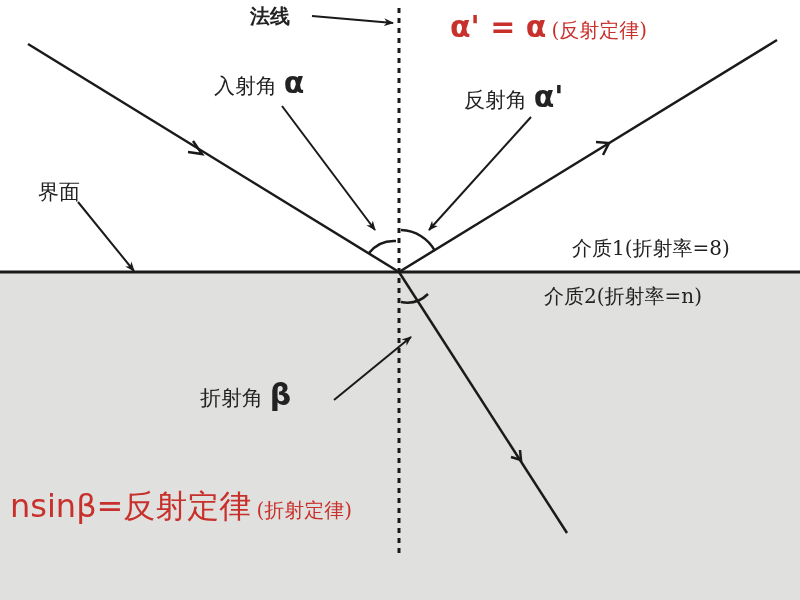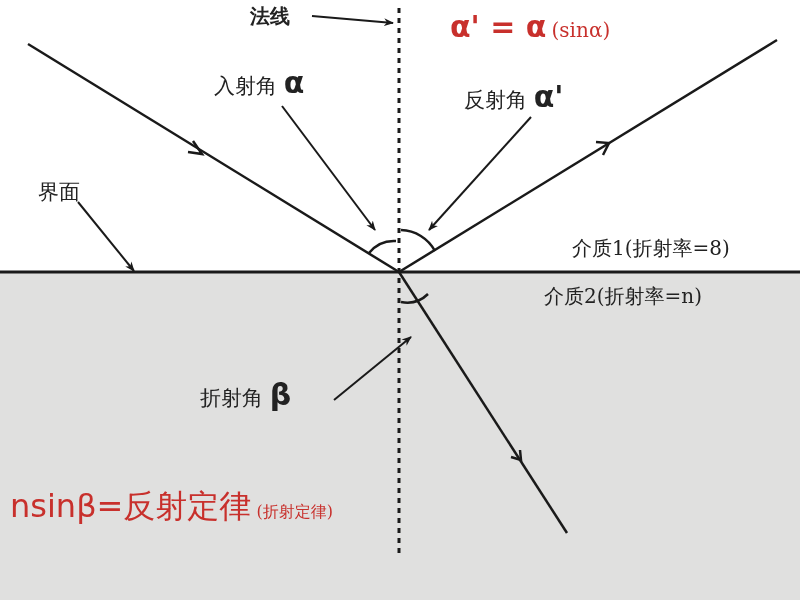--- a/index.html
+++ b/index.html
@@ -43,21 +43,21 @@
   <line x1="282" y1="106" x2="375" y2="230" stroke="#1a1a1a" stroke-width="2" marker-end="url(#ptr)"></line>
   <line x1="531" y1="117" x2="429" y2="230" stroke="#1a1a1a" stroke-width="2" marker-end="url(#ptr)"></line>
   <line x1="78" y1="202" x2="134" y2="271" stroke="#1a1a1a" stroke-width="2" marker-end="url(#ptr)"></line>
   <line x1="334" y1="400" x2="411" y2="337" stroke="#1a1a1a" stroke-width="2" marker-end="url(#ptr)"></line>
 </svg>
 
 <div class="lbl" style="left:250px;top:6px;font-size:20px;font-weight:bold;">法线</div>
 
 <div class="lbl" style="left:450px;top:12px;">
   <span class="greek red" style="font-size:30px;">α' = α</span>
-  <span class="red" style="font-size:20px;">(sinα)</span>
+  <span class="red" style="font-size:20px;">(反射定律)</span>
 </div>
 
 <div class="lbl" style="left:214px;top:68px;font-size:21px;">
   <span>入射角</span>
   <span class="greek" style="font-size:30px;">α</span>
 </div>
 
 <div class="lbl" style="left:464px;top:82px;font-size:21px;">
   <span>反射角</span>
   <span class="greek" style="font-size:30px;">α'</span>
@@ -68,14 +68,14 @@
 <div class="lbl" style="left:572px;top:238px;font-size:20px;">介质1(折射率=8)</div>
 <div class="lbl" style="left:544px;top:286px;font-size:20px;">介质2(折射率=n)</div>
 
 <div class="lbl" style="left:200px;top:380px;font-size:21px;">
   <span>折射角</span>
   <span class="greek" style="font-size:30px;">β</span>
 </div>
 
 <div class="lbl" style="left:10px;top:490px;">
   <span class="eqn red" style="font-size:32px;">nsinβ=反射定律</span>
-  <span class="red" style="font-size:16px;">(折射定律)</span>
+  <span class="red" style="font-size:20px;">(折射定律)</span>
 </div>
 
 </body></html>

